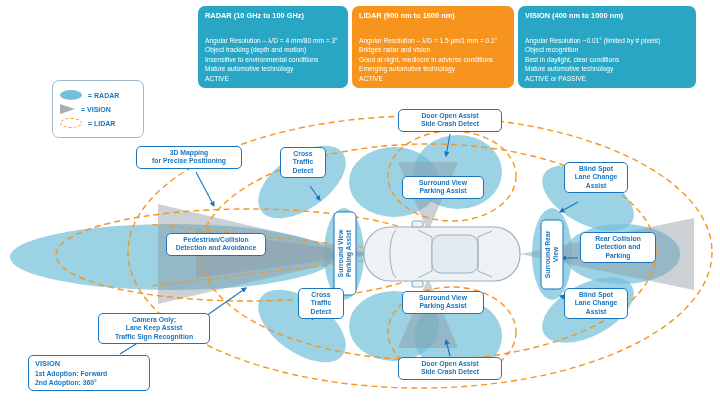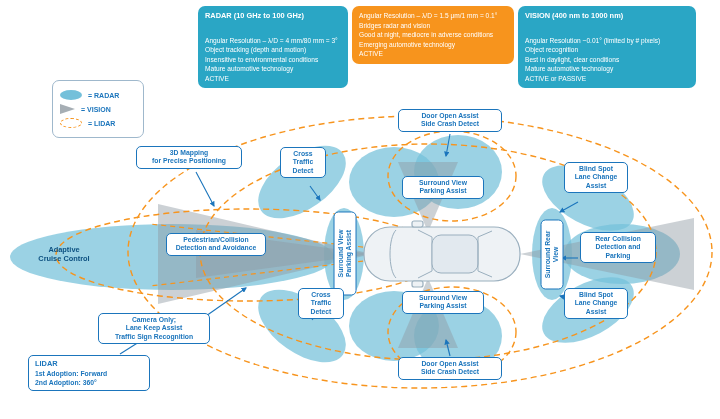--- a/index.html
+++ b/index.html
@@ -109,20 +109,21 @@
   <div class="infobox radar">
     <div class="title">RADAR (10 GHz to 100 GHz)</div>
     <div>Angular Resolution – λ/D = 4 mm/80 mm = 3°</div>
     <div>Object tracking (depth and motion)</div>
     <div>Insensitive to environmental conditions</div>
     <div>Mature automotive technology</div>
     <div>ACTIVE</div>
   </div>
 
   <div class="infobox lidar">
+    <div class="title">LIDAR (900 nm to 1600 nm)</div>
     <div>Angular Resolution – λ/D = 1.5 μm/1 mm = 0.1°</div>
     <div>Bridges radar and vision</div>
     <div>Good at night, mediocre in adverse conditions</div>
     <div>Emerging automotive technology</div>
     <div>ACTIVE</div>
   </div>
 
   <div class="infobox vision">
     <div class="title">VISION (400 nm to 1000 nm)</div>
     <div>Angular Resolution ~0.01° (limited by # pixels)</div>
@@ -153,22 +154,20 @@
 Side Crash Detect</div>
   <div class="callout" style="left:280px; top:147px; width:46px;">Cross
 Traffic
 Detect</div>
   <div class="callout" style="left:402px; top:176px; width:82px;">Surround View
 Parking Assist</div>
   <div class="callout" style="left:564px; top:162px; width:64px;">Blind Spot
 Lane Change
 Assist</div>
 
-  <div class="plain-label" style="left:26px; top:245px; width:76px;">Adaptive
-Cruise Control</div>
   <div class="callout" style="left:166px; top:233px; width:100px;">Pedestrian/Collision
 Detection and Avoidance</div>
   <div class="callout vertical" style="left:303px; top:242px; width:84px;">Surround View
 Parking Assist</div>
   <div class="callout vertical" style="left:517px; top:243px; width:70px;">Surround Rear
 View</div>
   <div class="callout" style="left:580px; top:232px; width:76px;">Rear Collision
 Detection and
 Parking</div>
 
@@ -180,18 +179,18 @@
   <div class="callout" style="left:564px; top:288px; width:64px;">Blind Spot
 Lane Change
 Assist</div>
   <div class="callout" style="left:98px; top:313px; width:112px;">Camera Only;
 Lane Keep Assist
 Traffic Sign Recognition</div>
   <div class="callout" style="left:398px; top:357px; width:104px;">Door Open Assist
 Side Crash Detect</div>
 
   <div class="note-box" style="left:28px; top:355px; width:122px;">
-    <div class="title">LIDAR</div>
+    <div class="title">VISION</div>
     <div class="nline">1st Adoption: Forward</div>
     <div class="nline">2nd Adoption: 360°</div>
   </div>
 
 </div>
 
 </body></html>

